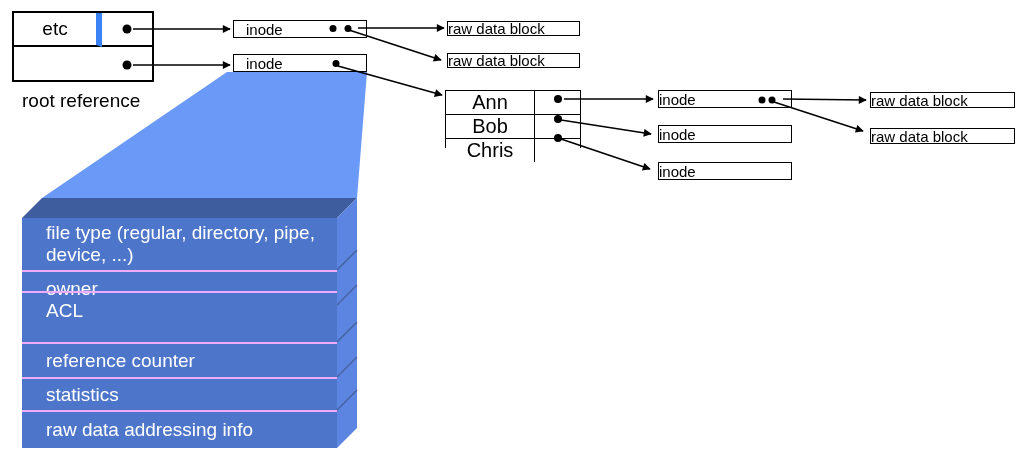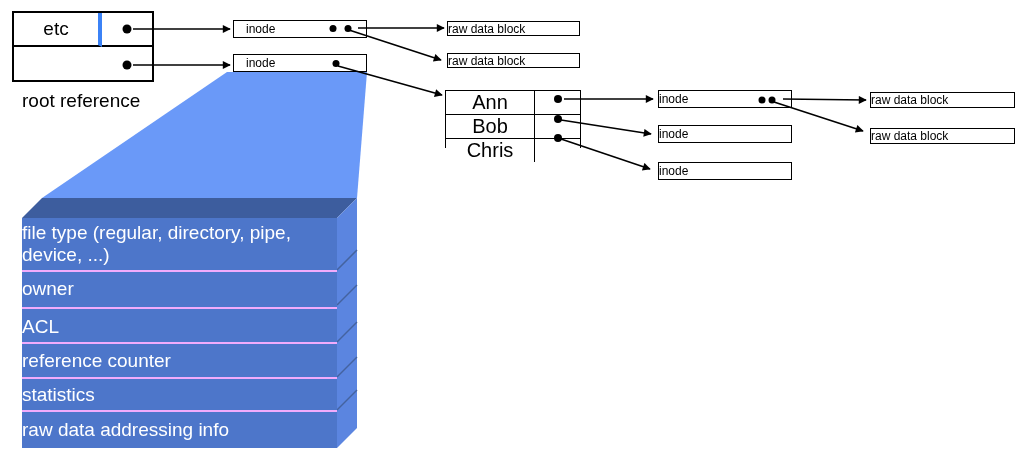--- a/index.html
+++ b/index.html
@@ -18,42 +18,42 @@
     width: 1017px; height: 464px;
     pointer-events: none;
   }
   .box {
     position: absolute;
     background: #ffffff;
     border: 1.5px solid #000000;
     display: flex;
     align-items: center;
     color: #000000;
-    font-size: 12px;
+    font-size: 15px;
     line-height: 1;
     white-space: nowrap;
   }
   .box.pad10 { }
   .box.pad12 { padding-left: 12px; }
   .dir-table {
     position: absolute;
     border: 2px solid #000000;
     background: #ffffff;
     display: grid;
   }
   .dir-table .cell {
     display: flex;
     align-items: center;
     justify-content: center;
     color: #000;
     background: #fff;
   }
   .root-table { left: 12px; top: 11px; width: 142px; height: 71px;
     grid-template-columns: 88px 1fr; grid-template-rows: 1fr 1fr; font-size: 19px; }
-  .root-table .cell.name { border-right: 4px solid #3b82f6; }
+  .root-table .cell.name { border-right: 6px solid #3b82f6; }
   .root-table .cell.r0 { border-bottom: 2px solid #000; }
   .users-table { left: 445px; top: 90px; width: 136px; height: 58px;
     grid-template-columns: 89px 1fr; grid-template-rows: 1fr 1fr 1fr; font-size: 20px;
     border-width: 1.5px; }
   .users-table .cell.name { border-right: 1.5px solid #000; }
   .users-table .cell.r0, .users-table .cell.r1 { border-bottom: 1.5px solid #000; }
   .plain-label {
     position: absolute;
     color: #000000;
     font-size: 19px;
@@ -66,21 +66,21 @@
     background: #4d76ca;
   }
   .stack-row {
     position: absolute;
     left: 0; width: 100%;
     color: #ffffff;
     font-size: 19px;
     line-height: 22px;
     display: flex;
     align-items: center;
-    padding-left: 0;
+    padding-left: 24px;
   }
   .stack-row.divided { border-top: 2px solid #f0abfc; }
   .stack-row.first {
     display: block;
     padding-top: 4px;
   }
   .stack-row.first .wrap { width: 298px; white-space: normal; }
 </style>
 </head>
 <body>
@@ -146,21 +146,21 @@
     <div class="cell"></div>
   </div>
 
   <div class="stack">
     <div class="stack-row first" style="top:0; height:52px;">
       <div class="wrap">file type (regular, directory, pipe, device, ...)</div>
     </div>
     <div class="stack-row divided" style="top:52px; height:35px;">
       <span>owner</span>
     </div>
-    <div class="stack-row divided" style="top:89px; height:37px;text-align:center;">
+    <div class="stack-row divided" style="top:73px; height:37px;text-align:center;">
       <span>ACL</span>
     </div>
     <div class="stack-row divided" style="top:124px; height:35px;">
       <span>reference counter</span>
     </div>
     <div class="stack-row divided" style="top:159px; height:33px;">
       <span>statistics</span>
     </div>
     <div class="stack-row divided" style="top:192px; height:38px;">
       <span>raw data addressing info</span>

